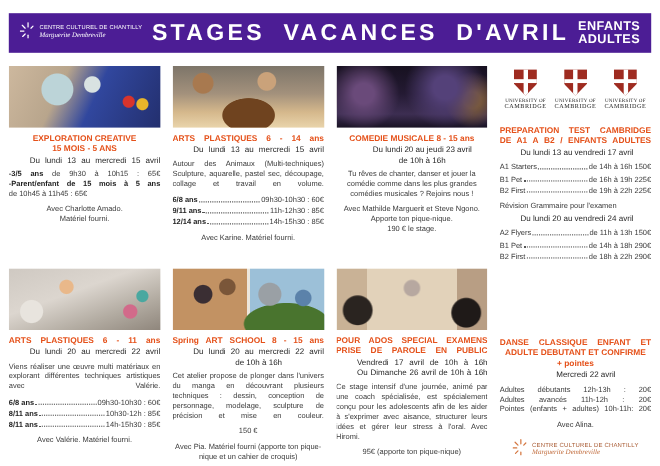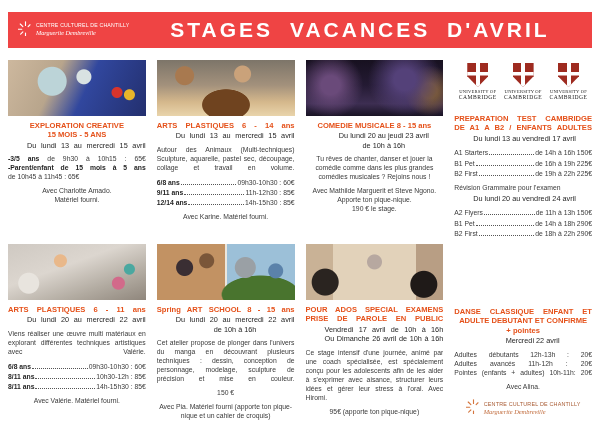--- a/index.html
+++ b/index.html
@@ -1,21 +1,21 @@
 <!DOCTYPE html>
 <html><head>
 <meta charset="utf-8">
 <style>
   *{margin:0;padding:0;box-sizing:border-box}
   html,body{width:600px;height:424px;overflow:hidden;background:#fff;
     font-family:"Liberation Sans",sans-serif;color:#3a3a3a;}
   .page{width:600px;height:424px;padding:12px 8px 4px;}
 
   
-  .banner{height:36px;background:#ef4444;display:flex;align-items:center;padding:0 10px;gap:8px;}
+  .banner{height:36px;background:#4c1d95;display:flex;align-items:center;padding:0 10px;gap:8px;}
   .hlogo{display:flex;align-items:center;gap:3px;flex:0 0 auto;color:#fff;width:112px;}
   .hlogo-col{display:flex;flex-direction:column;line-height:1.15;}
   .hlogo-name{font-size:5.2px;letter-spacing:.2px;white-space:nowrap;}
   .hlogo-script{font-family:"Liberation Serif",serif;font-style:italic;font-size:6.2px;}
   .htitle{flex:1;text-align:center;color:#fff;font-weight:bold;font-size:21px;
     letter-spacing:3px;word-spacing:8px;white-space:nowrap;}
   .haud{color:#fff;font-weight:bold;font-size:11.5px;line-height:1.05;text-align:center;
     letter-spacing:.4px;flex:0 0 auto;}
 
   
@@ -111,20 +111,24 @@
               <line x1="13.5" y1="7.5" x2="16" y2="5"></line>
           </g>
         </svg>
       </span>
       <span class="hlogo-col">
         <span class="hlogo-name">CENTRE CULTUREL DE CHANTILLY</span>
         <span class="hlogo-script">Marguerite Dembreville</span>
       </span>
     </div>
     <h1 class="htitle">STAGES VACANCES D'AVRIL</h1>
+    <div class="haud">
+      <div>ENFANTS</div>
+      <div>ADULTES</div>
+    </div>
   </header>
 
   <main class="grid">
       <div class="card">
         <div class="photo ph-kids-painting-table"></div>
         <div class="blk t-title">
           <div class="ln ctr">EXPLORATION CREATIVE</div>
           <div class="ln ctr">15 MOIS - 5 ANS</div>
         </div>
         <div class="blk t-bold">

